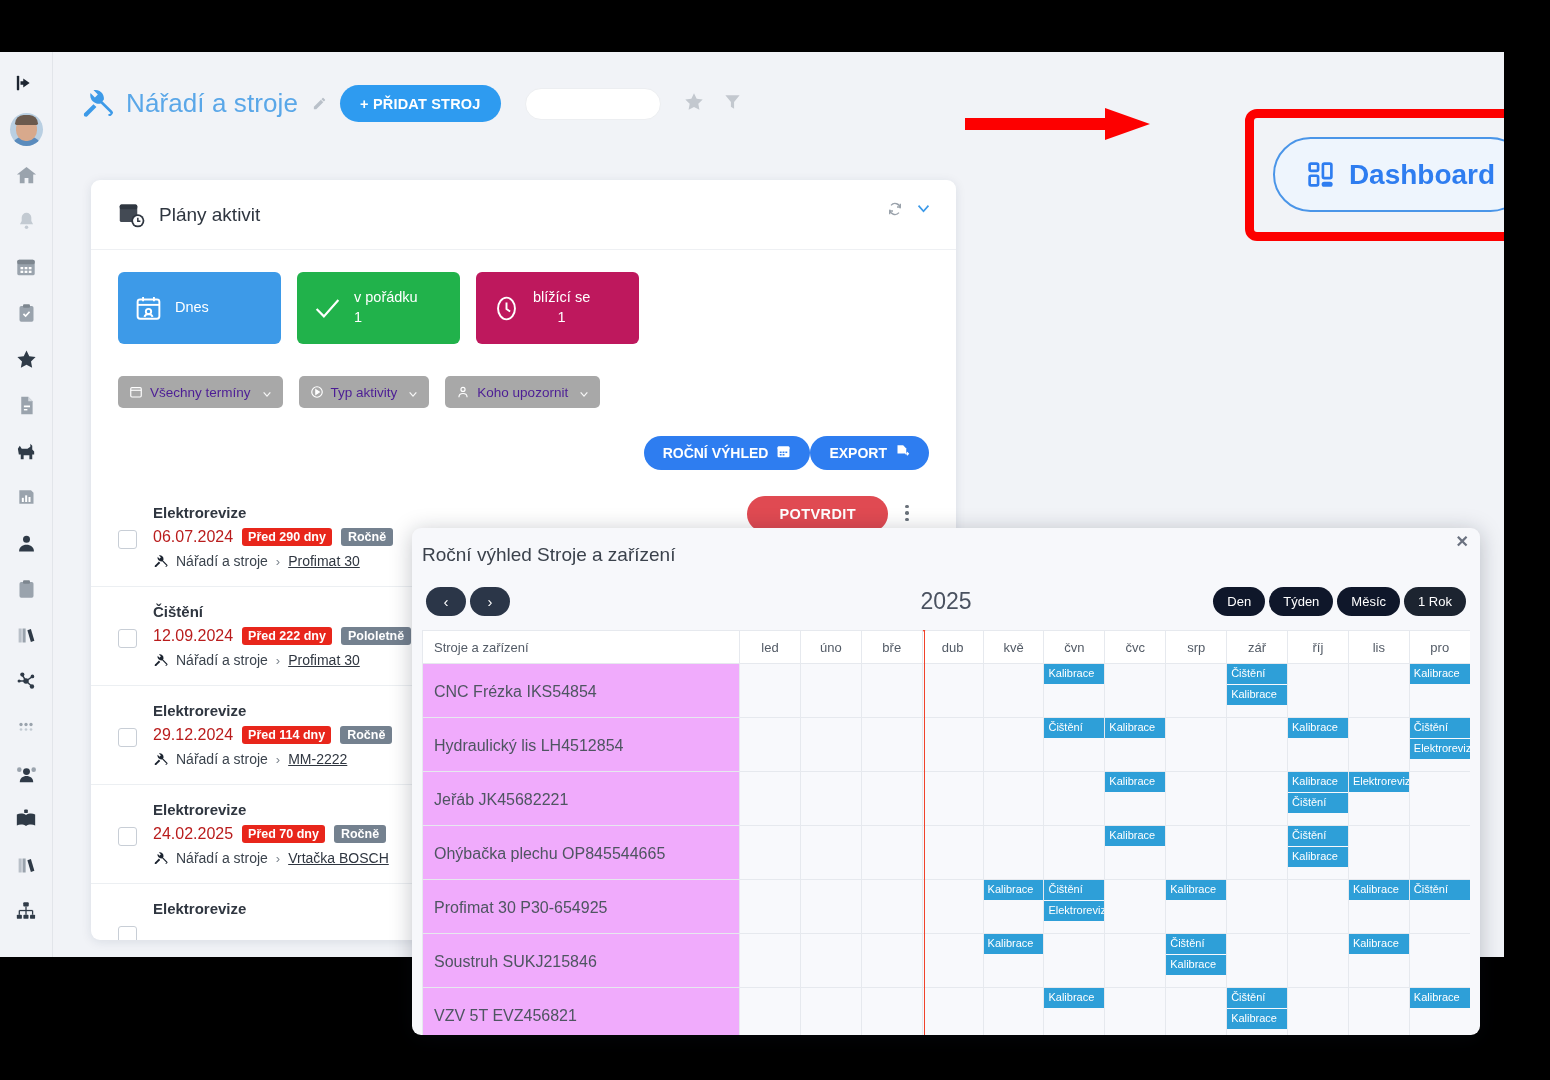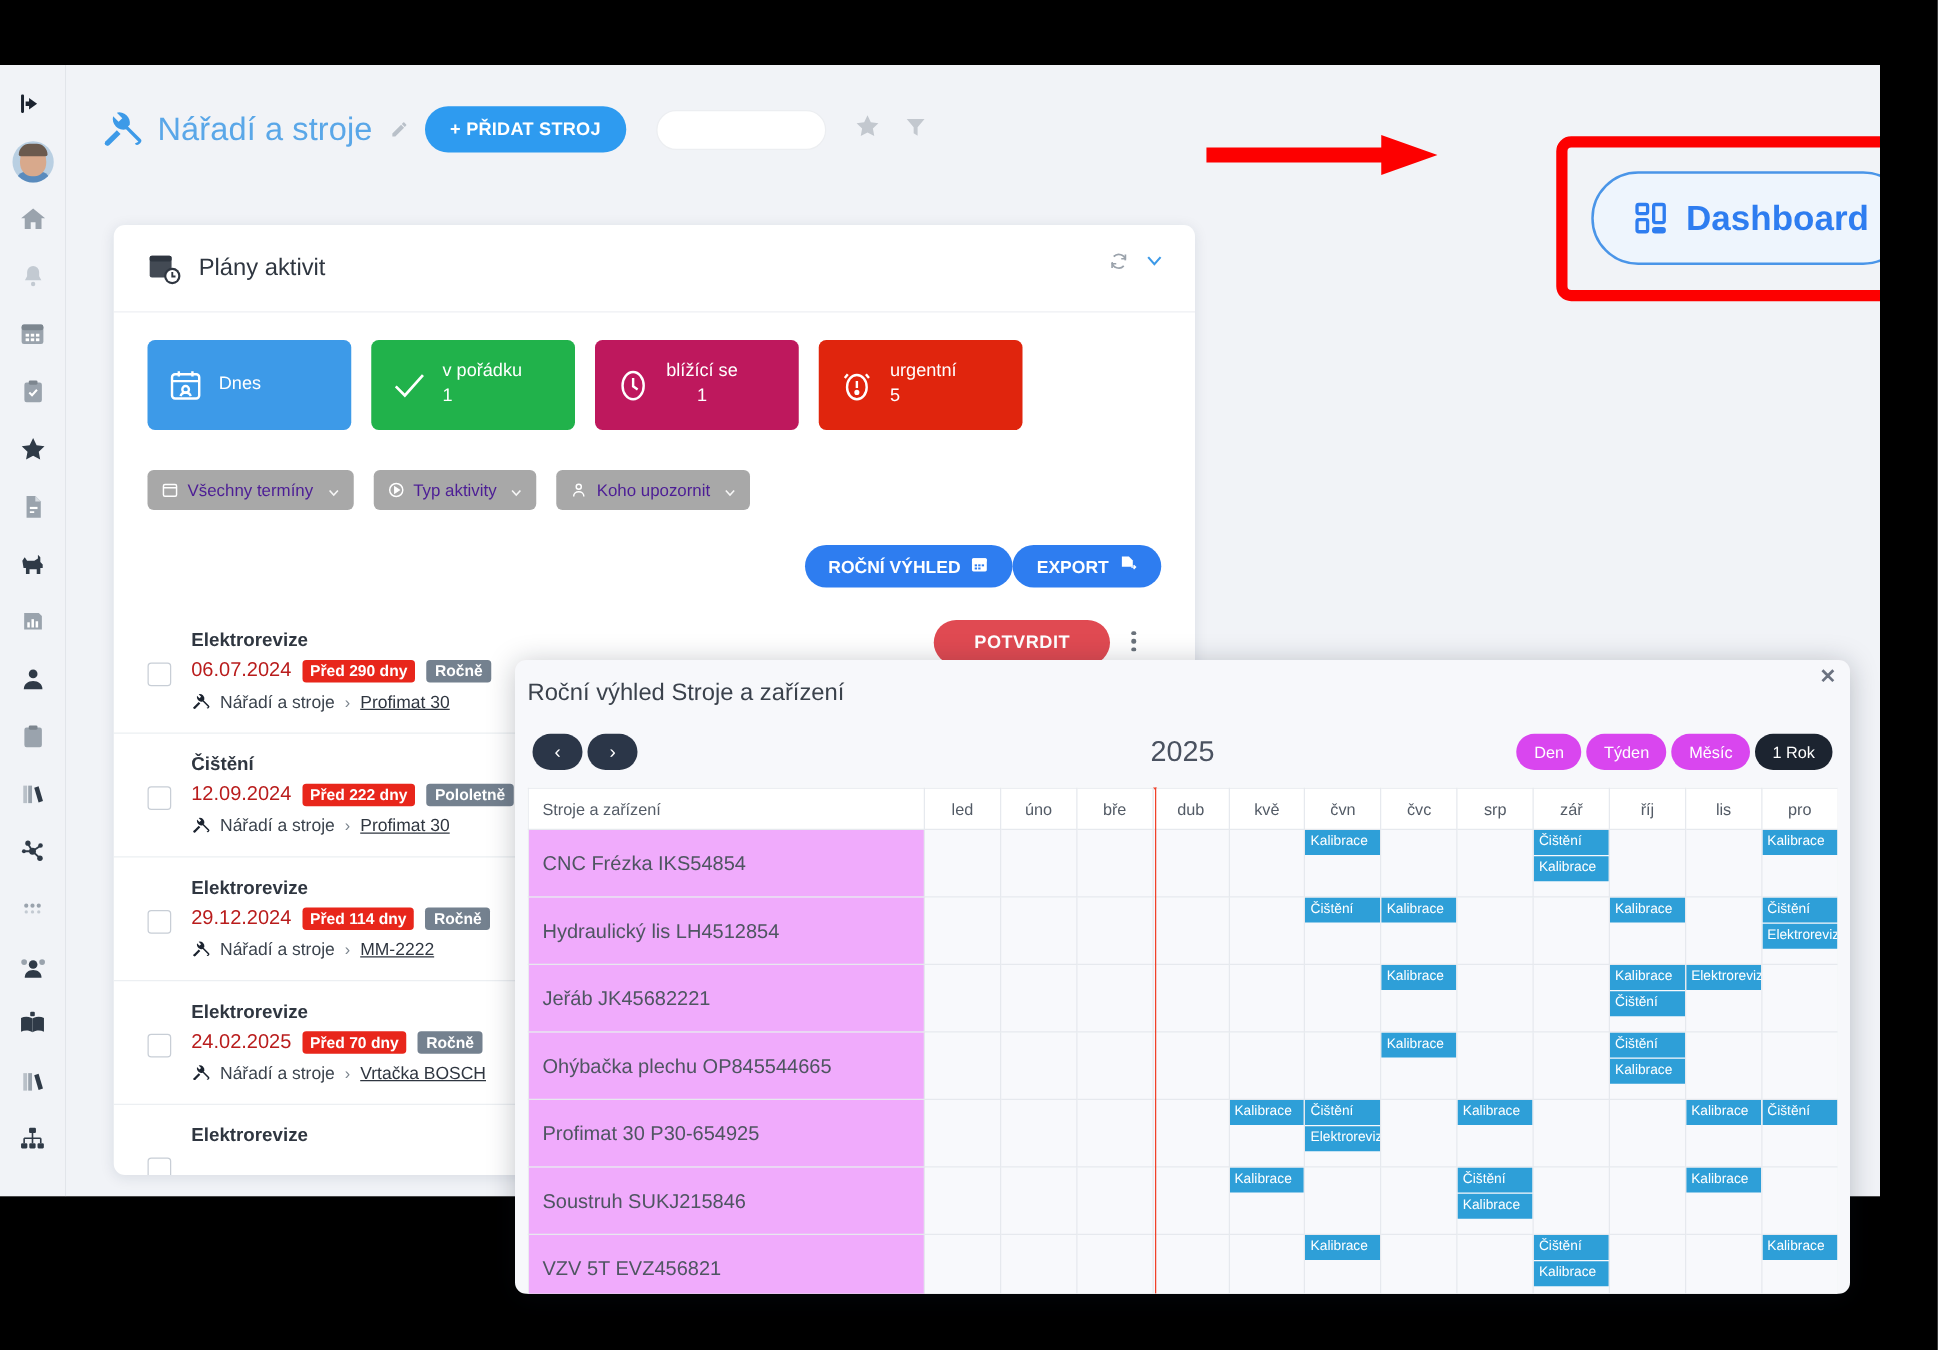--- a/index.html
+++ b/index.html
@@ -205,21 +205,21 @@
     width: 40px; height: 29px; border-radius: 15px; background: #2b3648;
     color: #fff; display: flex; align-items: center; justify-content: center;
     font-size: 15px; cursor: pointer; border: none;
   }
   .year-label {
     position: absolute; left: 0; right: 0; text-align: center;
     font-size: 23px; color: #4a5260; font-weight: 400; pointer-events: none;
   }
   .range-btns { margin-left: auto; display: flex; gap: 4px; }
   .range-btn {
-    height: 29px; padding: 0 14px; border-radius: 15px; background: #d946ef;
+    height: 29px; padding: 0 14px; border-radius: 15px; background: #0f172a;
     color: #fff; font-size: 13px; display: flex; align-items: center;
     cursor: pointer; border: none; font-family: "Liberation Sans", sans-serif;
   }
   .range-btn.active { background: #1c2430; }
 
   .cal-scroll {
     position: absolute; left: 10px; top: 102px; right: 10px; bottom: 0;
     overflow: hidden; background: #fff;
   }
   table.cal { border-collapse: collapse; width: 1048px; table-layout: fixed; }
@@ -539,29 +539,20 @@
                   <path d="M3 12.5l6 6L21 5"></path>
                 </svg></span>
               <span class="st-txt"><span>v pořádku</span><span class="num">1</span></span>
             </div>
             <div class="stat" style="background: #be185d; text-align: center;">
               <span class="st-ic"><svg viewBox="0 0 24 24" fill="none" stroke="#fff" stroke-width="1.6">
                   <ellipse cx="12" cy="12" rx="7" ry="9"></ellipse>
                   <path d="M12 7v5.5l3 2"></path>
                 </svg></span>
               <span class="st-txt"><span>blížící se</span><span class="num">1</span></span>
-            </div>
-            <div class="stat" style="background: rgb(224, 37, 13);">
-              <span class="st-ic"><svg viewBox="0 0 24 24" fill="none" stroke="#fff" stroke-width="1.6">
-                  <ellipse cx="12" cy="13" rx="6.5" ry="8"></ellipse>
-                  <line x1="12" y1="9" x2="12" y2="13.5"></line>
-                  <circle cx="12" cy="16.5" r=".9" fill="#fff"></circle>
-                  <path d="M6 4.5L4 7M18 4.5L20 7"></path>
-                </svg></span>
-              <span class="st-txt"><span>urgentní</span><span class="num">5</span></span>
             </div>
           </div>
         <div class="filter-row" id="filter-row">
             <div class="filter-pill">
               <span class="fp-ic"><svg viewBox="0 0 24 24" fill="none" stroke="#fff" stroke-width="2">
                   <rect x="3" y="4.5" width="18" height="16" rx="2"></rect>
                   <line x1="3" y1="9" x2="21" y2="9"></line>
                 </svg></span>
               <span>Všechny termíny</span>
               <span class="fp-ch"><svg viewBox="0 0 24 24" fill="none" stroke="#fff" stroke-width="3">

